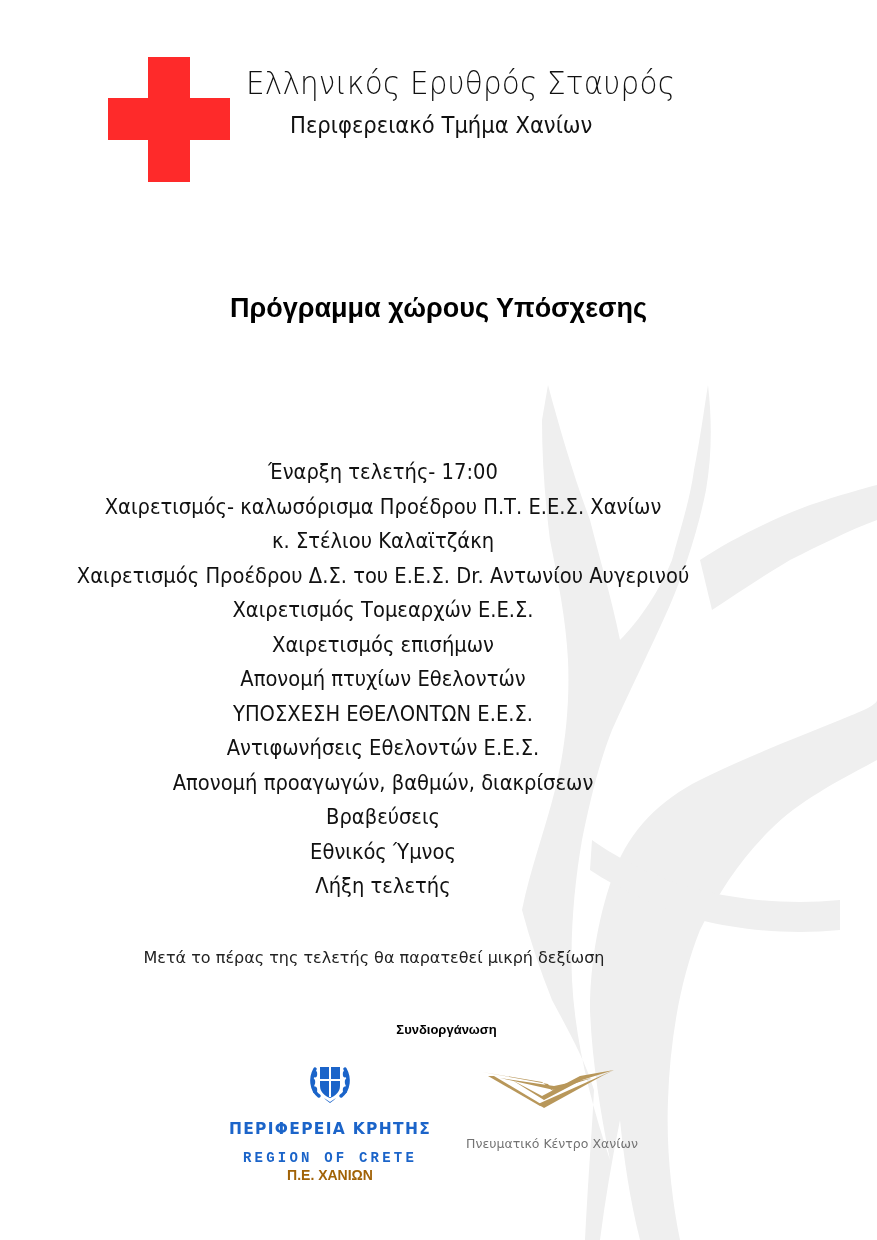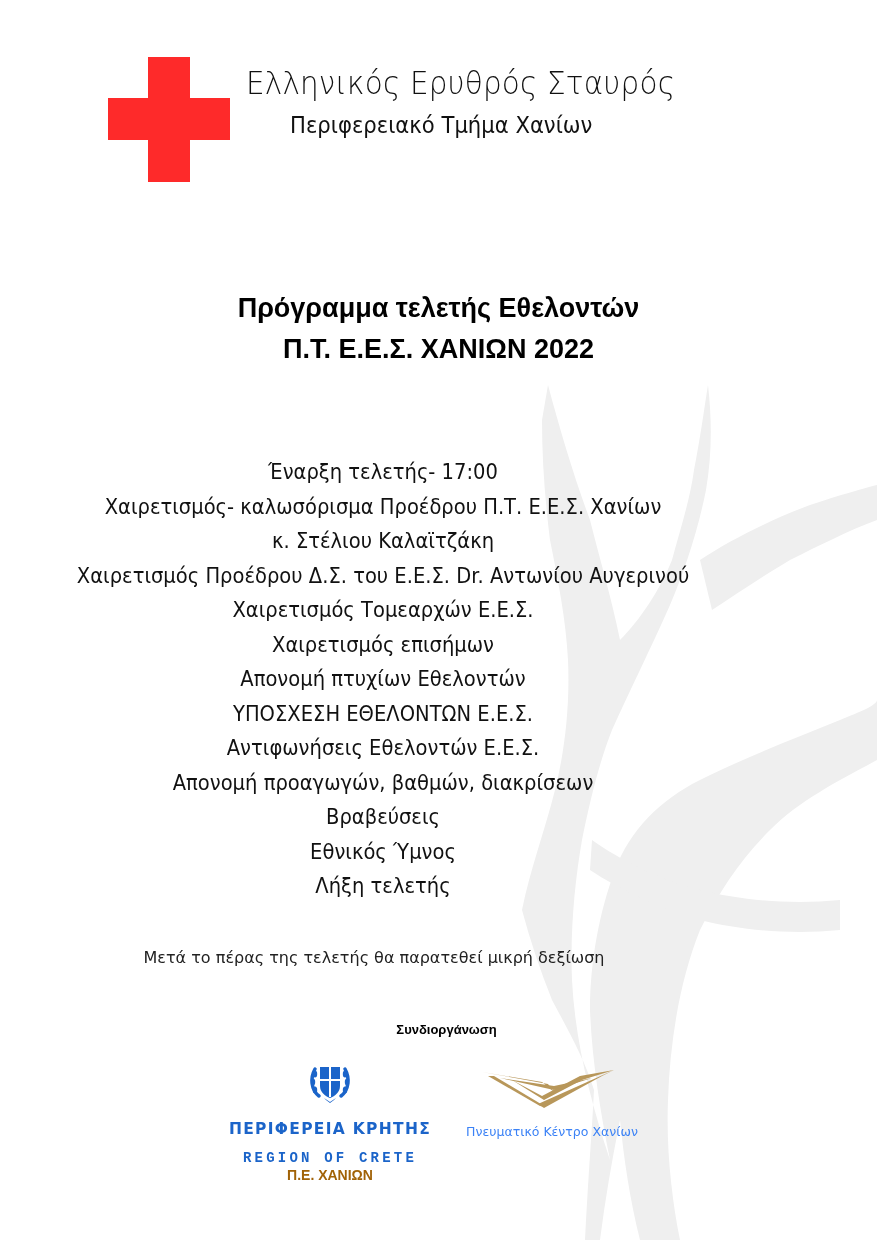--- a/index.html
+++ b/index.html
@@ -55,21 +55,21 @@
     .crete-en {
       font-family: Liberation Mono, monospace; font-weight: bold; font-size: 14px;
       letter-spacing: 3.2px; color: #1b64c9; margin-top: 12px;
     }
     .crete-unit {
       font-family: "Liberation Sans", sans-serif; font-weight: bold; font-size: 14px;
       color: #a16207; margin-top: 1px;
     }
     .center-logo { position: absolute; left: 452px; top: 1070px; width: 200px; text-align: center; }
     .center-mark { width: 140px; height: 40px; margin: 0 auto; display: block; }
-    .center-name { font-size: 12.5px; color: #3b82f6; margin-top: 14px; white-space: nowrap; }
+    .center-name { font-size: 12.5px; color: #737373; margin-top: 26px; white-space: nowrap; }
   </style>
 </head>
 <body>
 
 <svg class="watermark" viewBox="0 0 877 1240" xmlns="http://www.w3.org/2000/svg">
   <g fill="#efefef">
     <path d="M548 385 C560 430 575 480 590 520 C600 560 612 600 620 640 C640 620 660 590 672 560 C680 530 690 500 694 470 C700 440 704 410 708 385 C712 420 712 455 706 490 C698 530 685 570 670 605 C650 650 630 690 612 730 C600 760 590 800 582 840 C575 880 570 930 572 980 C575 1040 590 1100 610 1160 C600 1110 592 1060 590 1010 C590 960 600 910 615 870 C630 830 660 800 700 780 C740 760 790 740 840 720 C860 712 877 705 877 700 L877 760 C840 780 800 800 770 830 C740 860 720 890 700 930 C680 980 670 1040 668 1100 C666 1150 672 1200 680 1240 L640 1240 C630 1200 624 1160 620 1120 C612 1160 605 1200 600 1240 L585 1240 C588 1180 592 1130 594 1090 C585 1060 568 1030 552 1000 C540 970 530 940 522 910 C530 870 545 830 555 790 C565 750 570 705 568 660 C566 620 558 580 550 540 C545 500 542 460 542 420 Z"></path>
     <path d="M700 560 C730 540 770 520 810 505 C840 495 865 488 877 485 L877 520 C850 530 820 545 790 560 C760 578 735 595 712 610 Z"></path>
     <path d="M592 840 C620 860 660 880 700 890 C740 900 790 905 840 900 L840 930 C790 935 740 930 700 920 C660 908 620 890 590 870 Z"></path>
   </g>
@@ -77,22 +77,21 @@
 
 <div class="layer">
   <div class="cross">
     <div class="v"></div>
       <div class="h"></div>
   </div>
   <div class="org-name">Ελληνικός Ερυθρός Σταυρός</div>
   <div class="org-sub">Περιφερειακό Τμήμα Χανίων</div>
 
   <div class="title-block">
-    <div>Πρόγραμμα τελετής Εθελοντών</div>
-    <div>Π.Τ. Ε.Ε.Σ. ΧΑΝΙΩΝ 2022</div>
+    <div>Πρόγραμμα χώρους Υπόσχεσης</div>
   </div>
 
   <div class="program">
     <div class="item">Έναρξη τελετής- 17:00</div>
     <div class="item">Χαιρετισμός- καλωσόρισμα Προέδρου Π.Τ. Ε.Ε.Σ. Χανίων</div>
     <div class="item">κ. Στέλιου Καλαϊτζάκη</div>
     <div class="item">Χαιρετισμός Προέδρου Δ.Σ. του Ε.Ε.Σ. Dr. Αντωνίου Αυγερινού</div>
     <div class="item">Χαιρετισμός Τομεαρχών Ε.Ε.Σ.</div>
     <div class="item">Χαιρετισμός επισήμων</div>
     <div class="item">Απονομή πτυχίων Εθελοντών</div>

